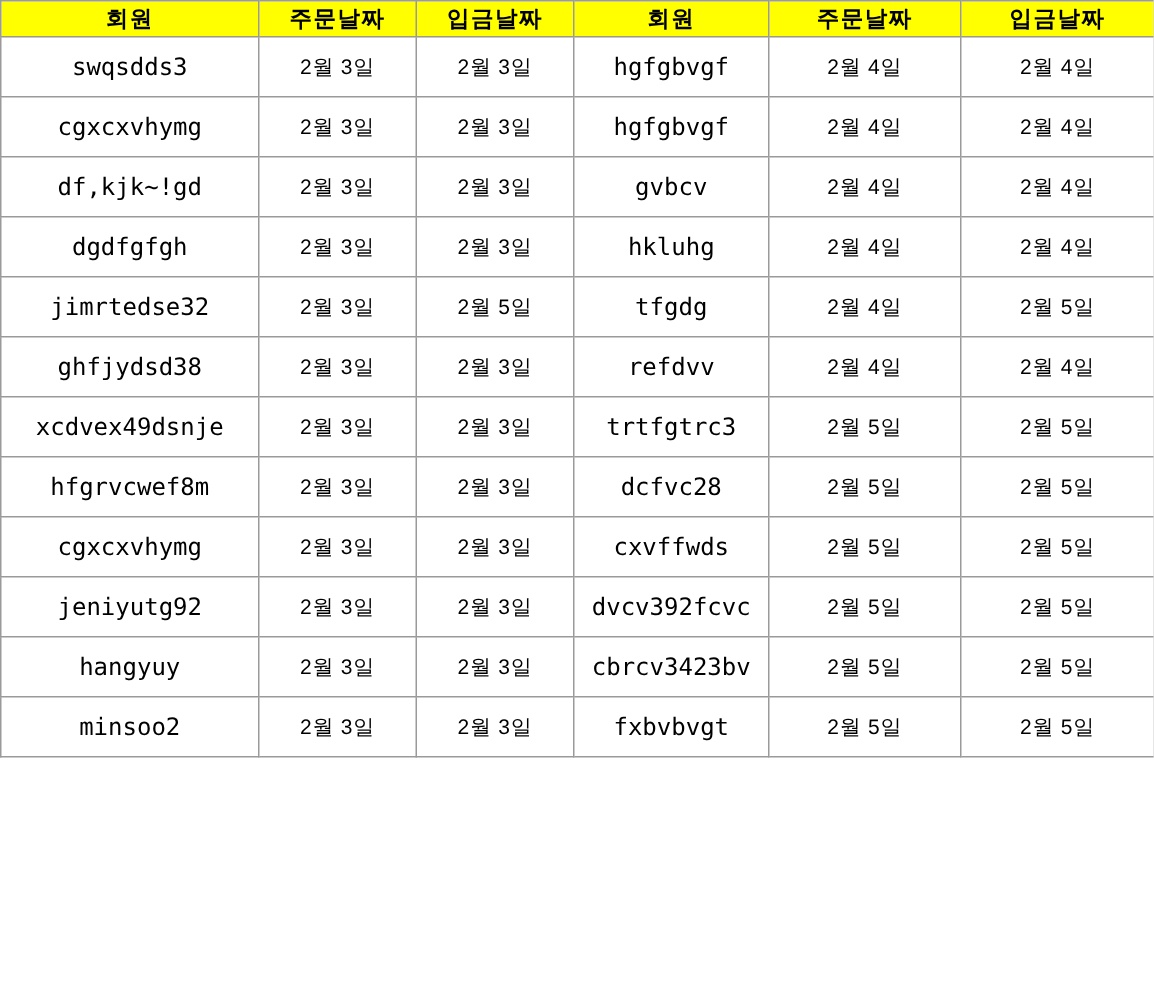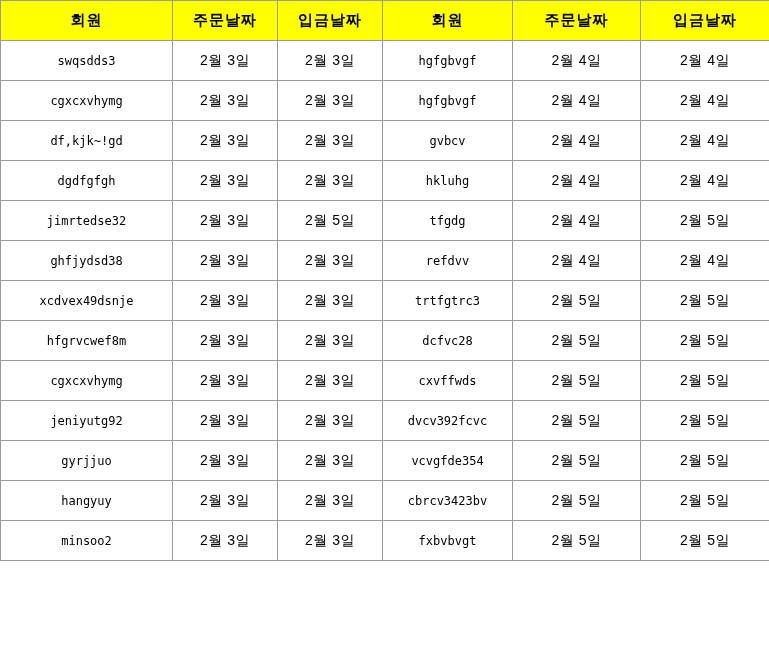--- a/index.html
+++ b/index.html
@@ -29,36 +29,36 @@
   table.data-table td {
     border: 1px solid #9a9a9a;
     text-align: center;
     vertical-align: middle;
     color: #000000;
     padding: 0;
     box-sizing: border-box;
   }
   table.data-table thead th {
     background: #ffff00;
-    height: 40px;
+    height: 24px;
     font-family: "Liberation Sans", sans-serif;
     font-weight: bold;
     font-size: 15px;
     letter-spacing: 1px;
     margin-left: 32px;
   }
   table.data-table tbody td {
     background: #ffffff;
     height: 40px;
     font-size: 14.5px;
     font-weight: normal;
   }
   table.data-table tbody td.mono {
     font-family: "DejaVu Sans Mono", monospace;
-    font-size: 12px;
+    font-size: 16px;
     letter-spacing: 0px;
     margin-top: 23px;
   }
   table.data-table tbody td.date {
     font-family: "Liberation Sans", sans-serif;
     font-size: 14px;
     letter-spacing: 0.5px;
   }
 </style>
 </head>
@@ -158,28 +158,20 @@
     </tr>
     <tr>
       <td class="mono">jeniyutg92</td>
       <td class="date">2월 3일</td>
       <td class="date">2월 3일</td>
       <td class="mono">dvcv392fcvc</td>
       <td class="date">2월 5일</td>
       <td class="date">2월 5일</td>
     </tr>
     <tr>
-      <td class="mono">gyrjjuo</td>
-      <td class="date">2월 3일</td>
-      <td class="date">2월 3일</td>
-      <td class="mono">vcvgfde354</td>
-      <td class="date">2월 5일</td>
-      <td class="date">2월 5일</td>
-    </tr>
-    <tr>
       <td class="mono">hangyuy</td>
       <td class="date">2월 3일</td>
       <td class="date">2월 3일</td>
       <td class="mono">cbrcv3423bv</td>
       <td class="date">2월 5일</td>
       <td class="date">2월 5일</td>
     </tr>
     <tr>
       <td class="mono">minsoo2</td>
       <td class="date">2월 3일</td>

